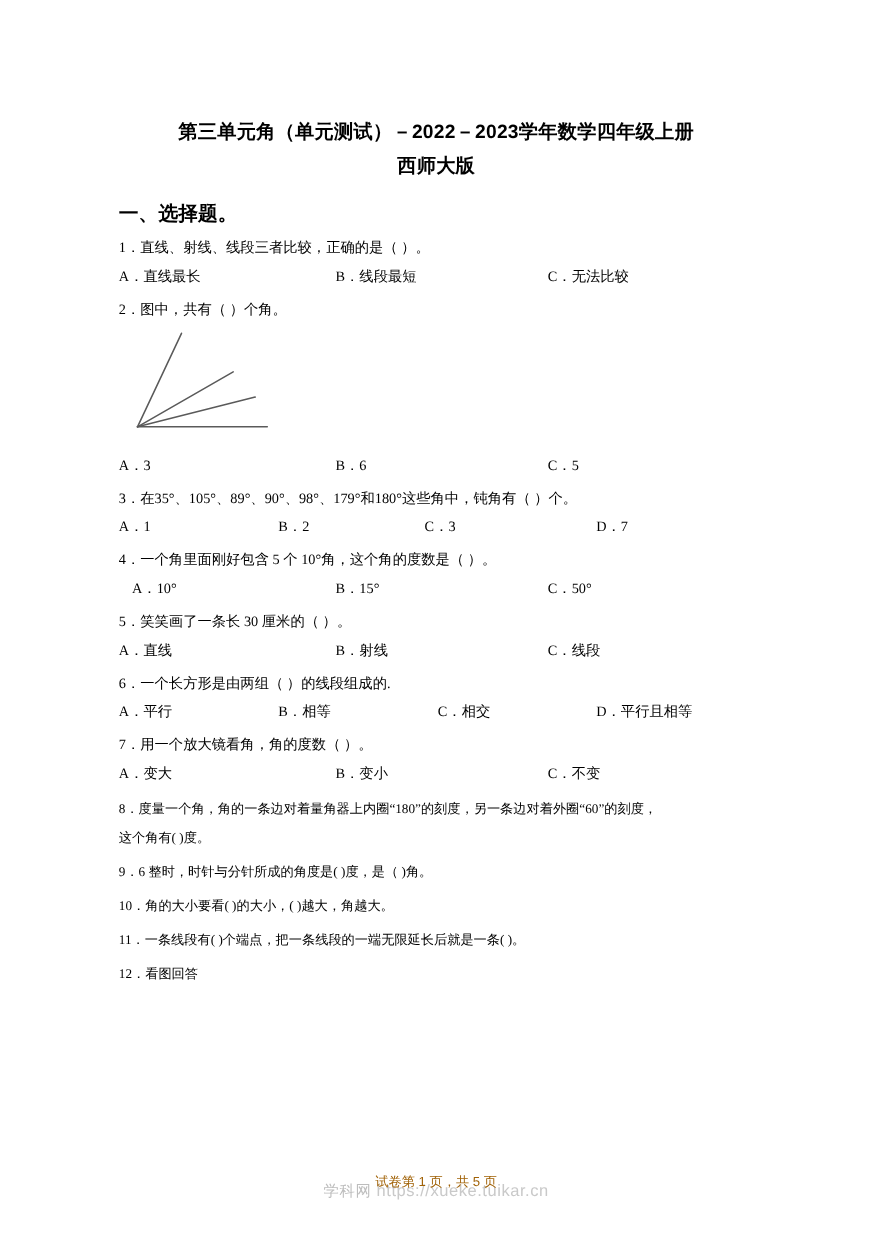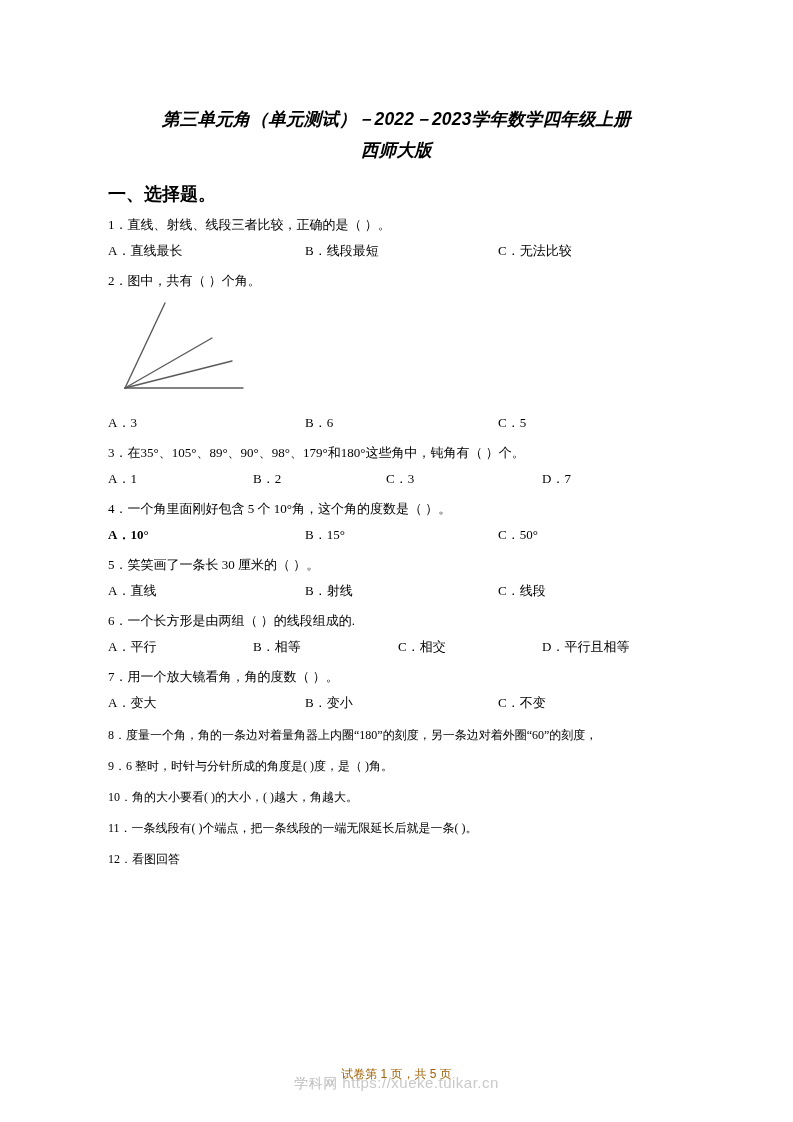--- a/index.html
+++ b/index.html
@@ -24,21 +24,20 @@
     padding: 104px 108px 0 108px;
   }
   .doc-title {
     text-align: center;
     font-family: "Liberation Sans", "DejaVu Sans", sans-serif;
     font-weight: bold;
     font-size: 17.5px;
     line-height: 31px;
     letter-spacing: 0.2px;
     margin: 0 0 6px 0;
-    font-style: italic;
   }
   .doc-title .line2 { display: block; }
 
   .section-head {
     font-family: "Liberation Sans", "DejaVu Sans", sans-serif;
     font-weight: bold;
     font-size: 18px;
     margin: 16px 0 8px 0;
   }
   .q {
@@ -137,21 +136,21 @@
   <div class="q q-stem">3．在35°、105°、89°、90°、98°、179°和180°这些角中，钝角有（    ）个。</div>
   <div class="opts">
     <span class="opt" style="left:0px;">A．1</span>
     <span class="opt" style="left:145px;">B．2</span>
     <span class="opt" style="left:278px;">C．3</span>
     <span class="opt" style="left:434px;">D．7</span>
   </div>
 
   <div class="q q-stem">4．一个角里面刚好包含 5 个 10°角，这个角的度数是（    ）。</div>
   <div class="opts">
-    <span class="opt" style="left:0px;font-weight:bold;">A．10°</span>
+    <span class="opt" style="left:12px;">A．10°</span>
     <span class="opt" style="left:197px;">B．15°</span>
     <span class="opt" style="left:390px;">C．50°</span>
   </div>
 
   <div class="q q-stem">5．笑笑画了一条长 30 厘米的（    ）。</div>
   <div class="opts">
     <span class="opt" style="left:0px;">A．直线</span>
     <span class="opt" style="left:197px;">B．射线</span>
     <span class="opt" style="left:390px;">C．线段</span>
   </div>
@@ -167,20 +166,21 @@
   <div class="q q-stem">7．用一个放大镜看角，角的度数（    ）。</div>
   <div class="opts">
     <span class="opt" style="left:0px;">A．变大</span>
     <span class="opt" style="left:197px;">B．变小</span>
     <span class="opt" style="left:390px;">C．不变</span>
   </div>
 
 
   <div class="fill fill-2line">
     <div>8．度量一个角，角的一条边对着量角器上内圈“180”的刻度，另一条边对着外圈“60”的刻度，</div>
+    <div>这个角有(                )度。</div>
   </div>
   <div class="fill">9．6 整时，时针与分针所成的角度是(                )度，是（                )角。</div>
   <div class="fill">10．角的大小要看(                )的大小，(                )越大，角越大。</div>
   <div class="fill">11．一条线段有(                )个端点，把一条线段的一端无限延长后就是一条(                )。</div>
   <div class="fill">12．看图回答</div>
 
 </div>
 
 <div class="watermark">
   <span class="wm-badge">学科网</span>

